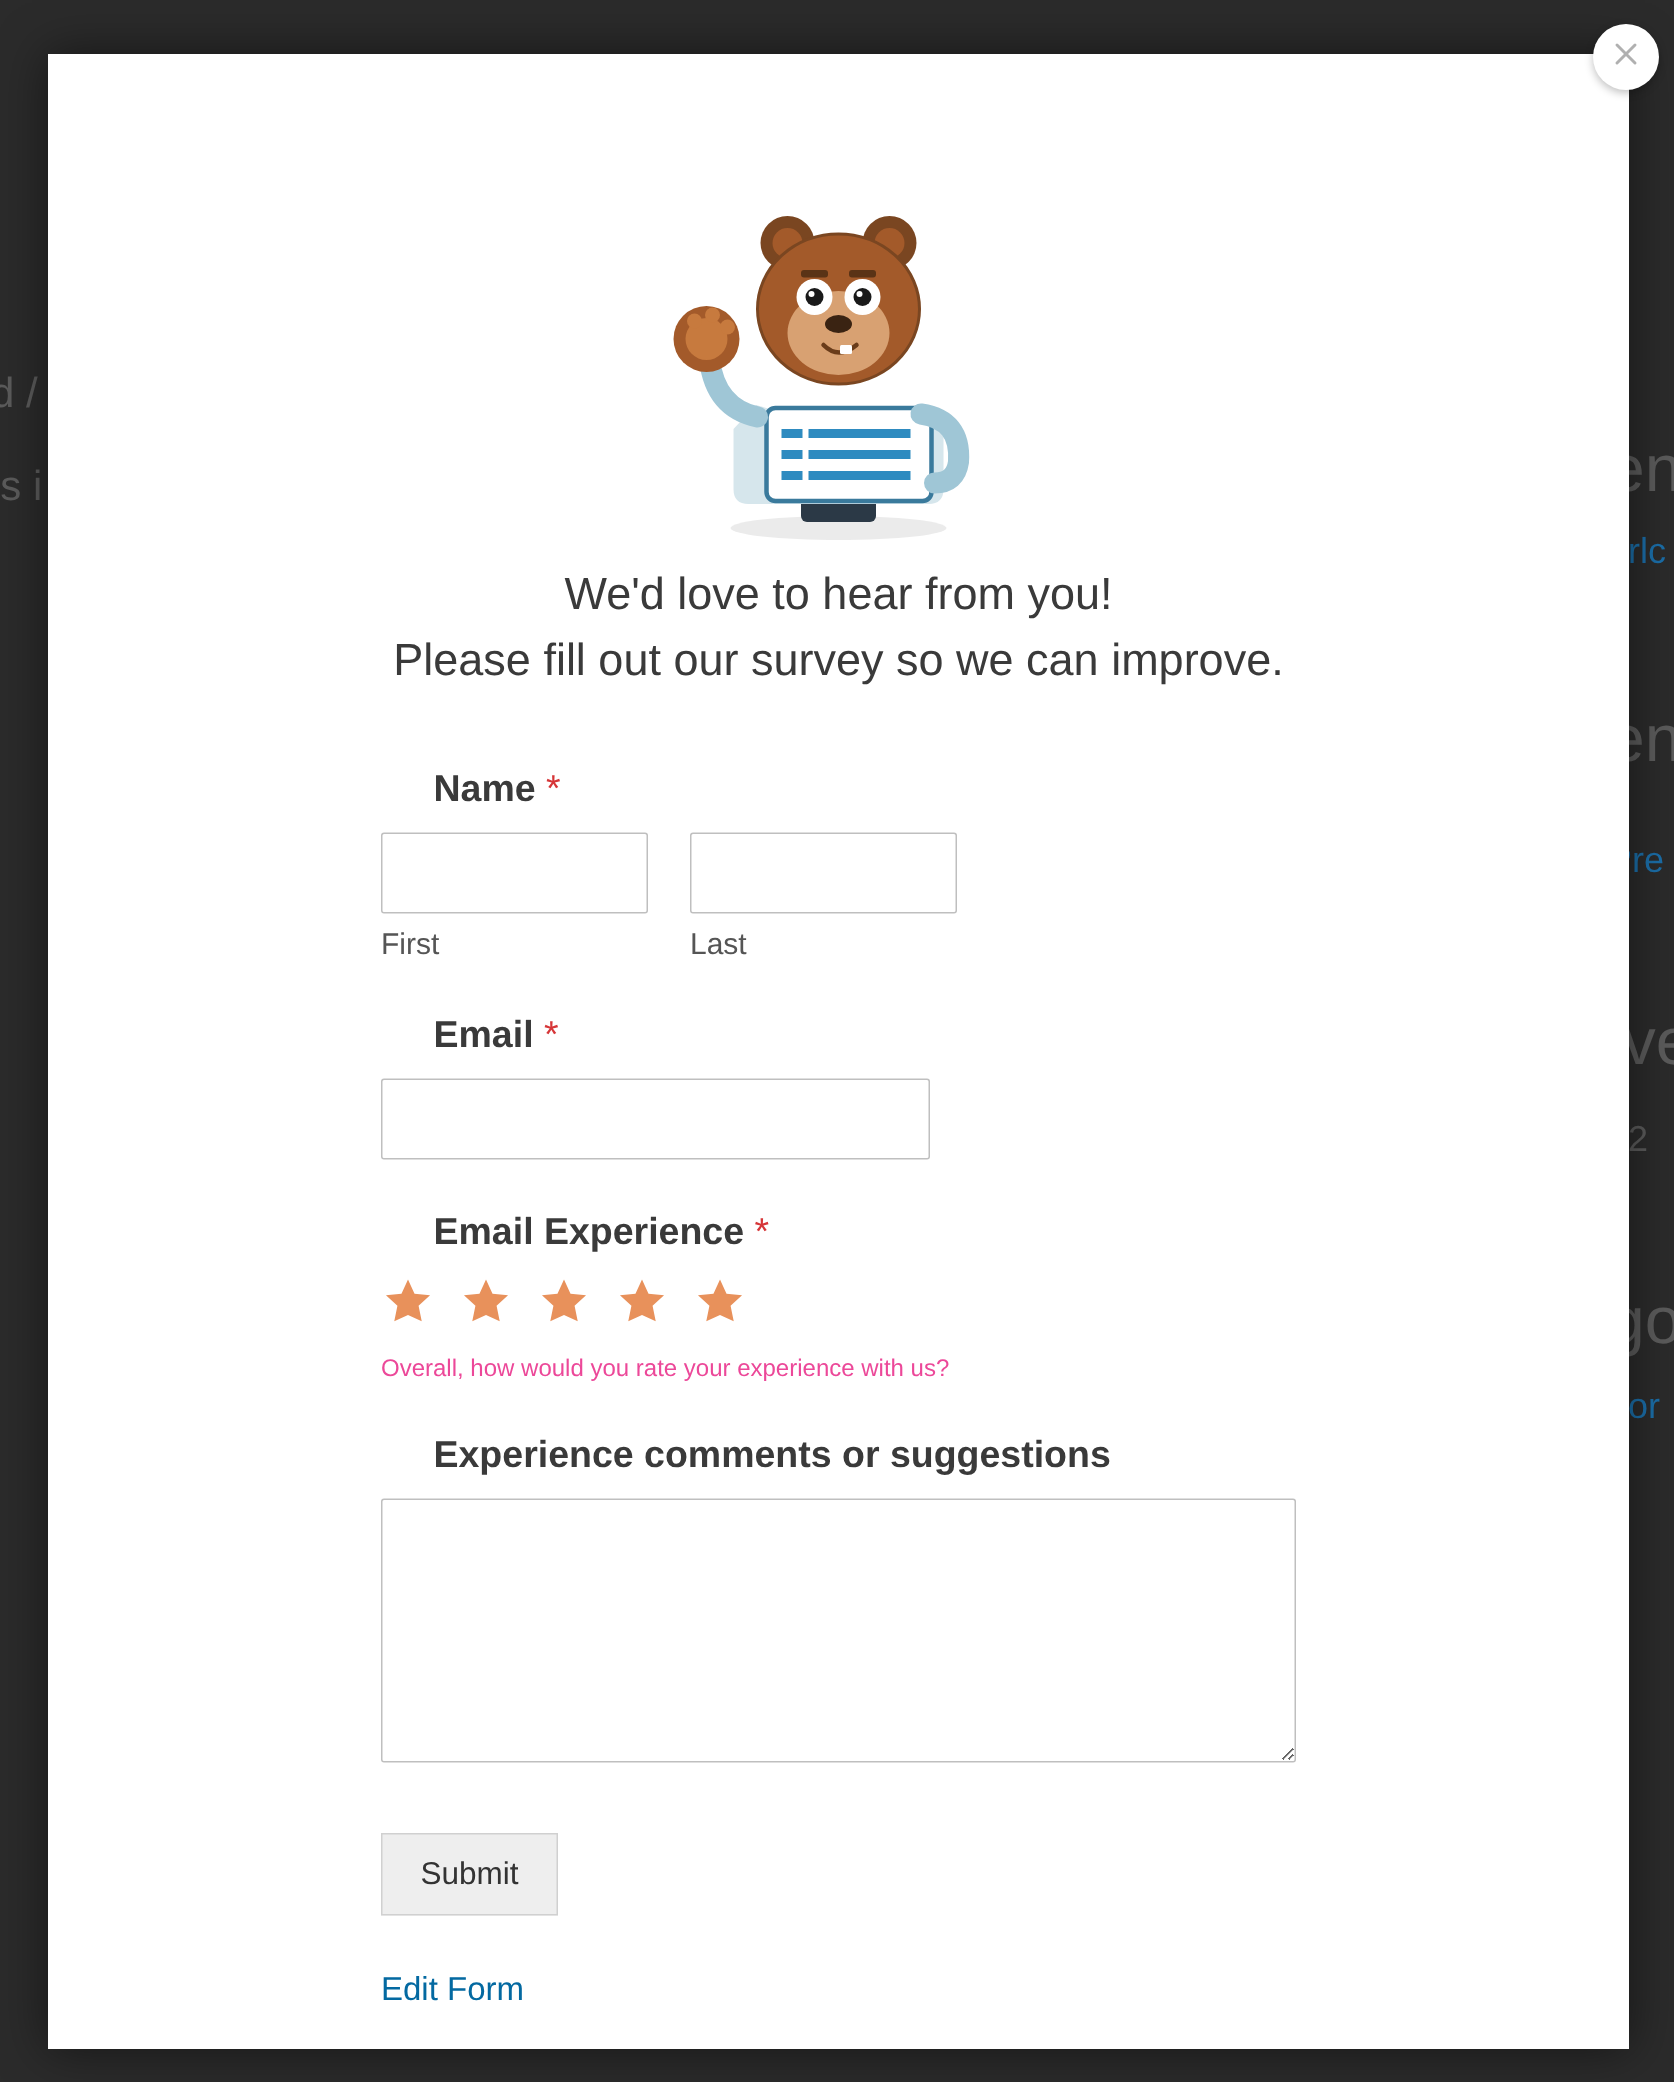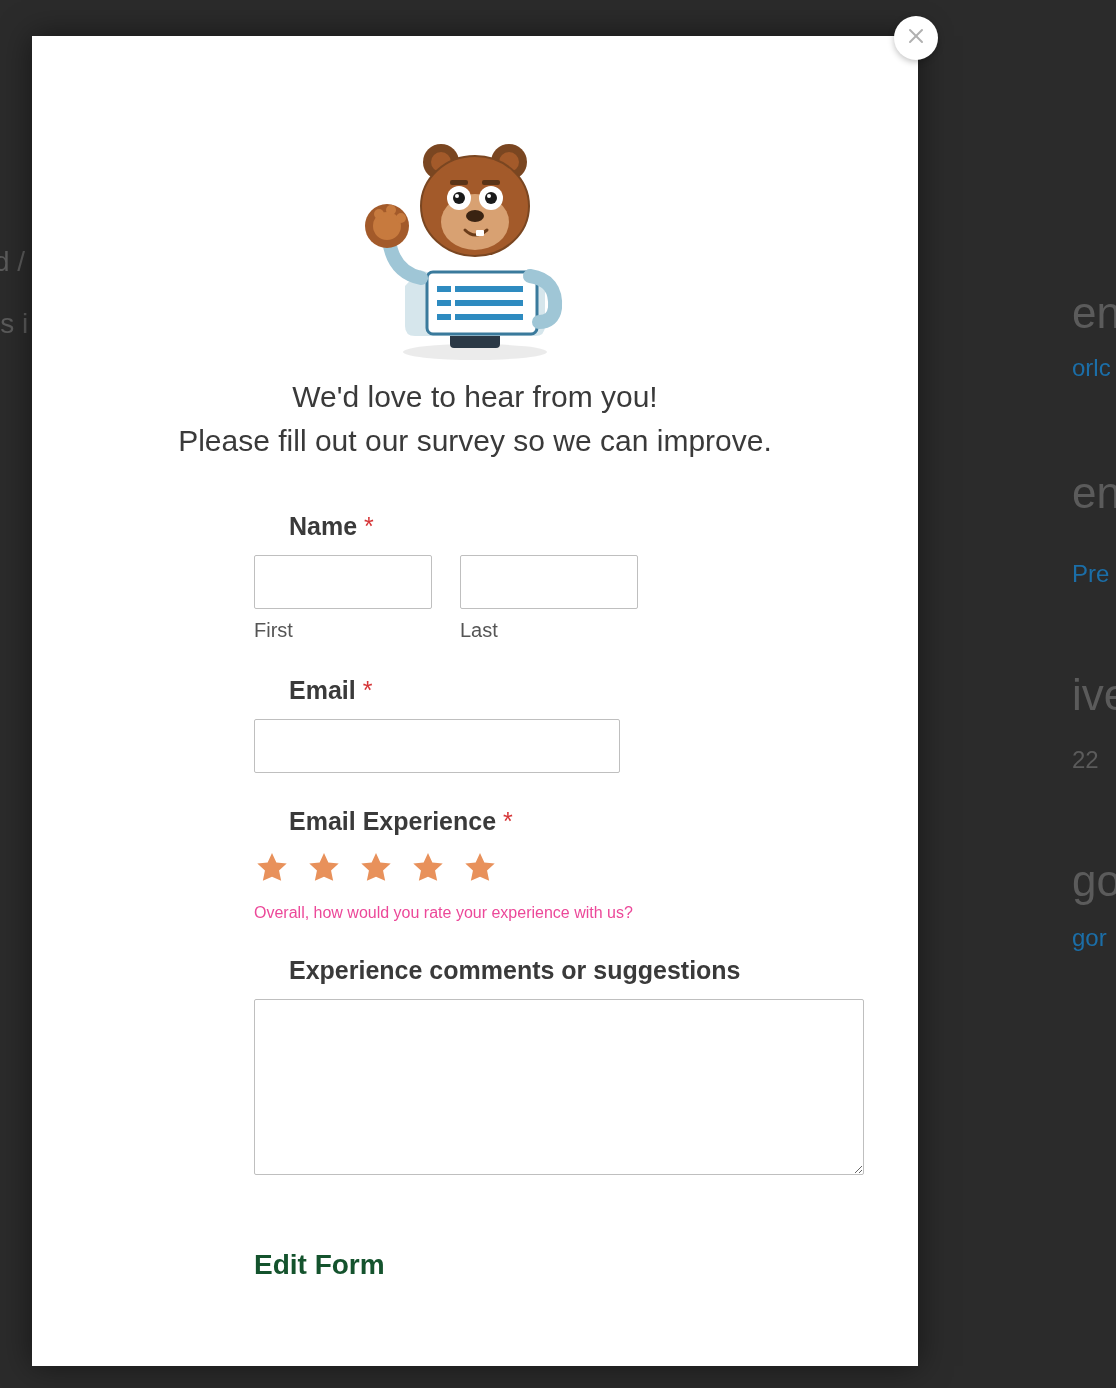--- a/index.html
+++ b/index.html
@@ -22,21 +22,21 @@
     font-weight: 400;
     pointer-events: none;
     white-space: nowrap;
   }
   .bg-blue { color: #1b6ea8; }
 
   .modal {
     position: absolute;
     left: 32px;
     top: 36px;
-    width: 886px;
+    width: 1054px;
     height: 1330px;
     background: #fff;
     box-shadow: 0 0 30px rgba(0,0,0,.5);
     z-index: 10;
   }
 
   .close-btn {
     position: absolute;
     top: -20px;
     right: -20px;
@@ -129,23 +129,23 @@
     background: #eeeeee;
     border: 1px solid #d0d0d0;
     font-size: 21px;
     color: #333;
     cursor: pointer;
   }
 
   .edit-link {
     display: inline-block;
     margin-top: 36px;
-    font-size: 28px;
-    font-weight: 700;
-    color: #14532d;
+    font-size: 22px;
+    font-weight: 400;
+    color: #0369a1;
     text-decoration: none;
     cursor: pointer;
   }
 </style>
 </head>
 <body>
 
 <span class="bg-text" style="left:-6px; top:246px; font-size:28px;">d /</span>
 <span class="bg-text" style="left:-6px; top:308px; font-size:28px;">is i</span>
 <span class="bg-text" style="left:1072px; top:288px;">ent</span>
@@ -280,19 +280,20 @@
         </div>
       <div class="hint">Overall, how would you rate your experience with us?</div>
     </div>
 
     
     <div class="field">
       <span class="label">Experience comments or suggestions</span>
       <textarea style=""></textarea>
     </div>
 
+    <button class="submit">Submit</button>
 
     <div>
       <a class="edit-link">Edit Form</a>
     </div>
 
   </div>
 </div>
 
 </body></html>

